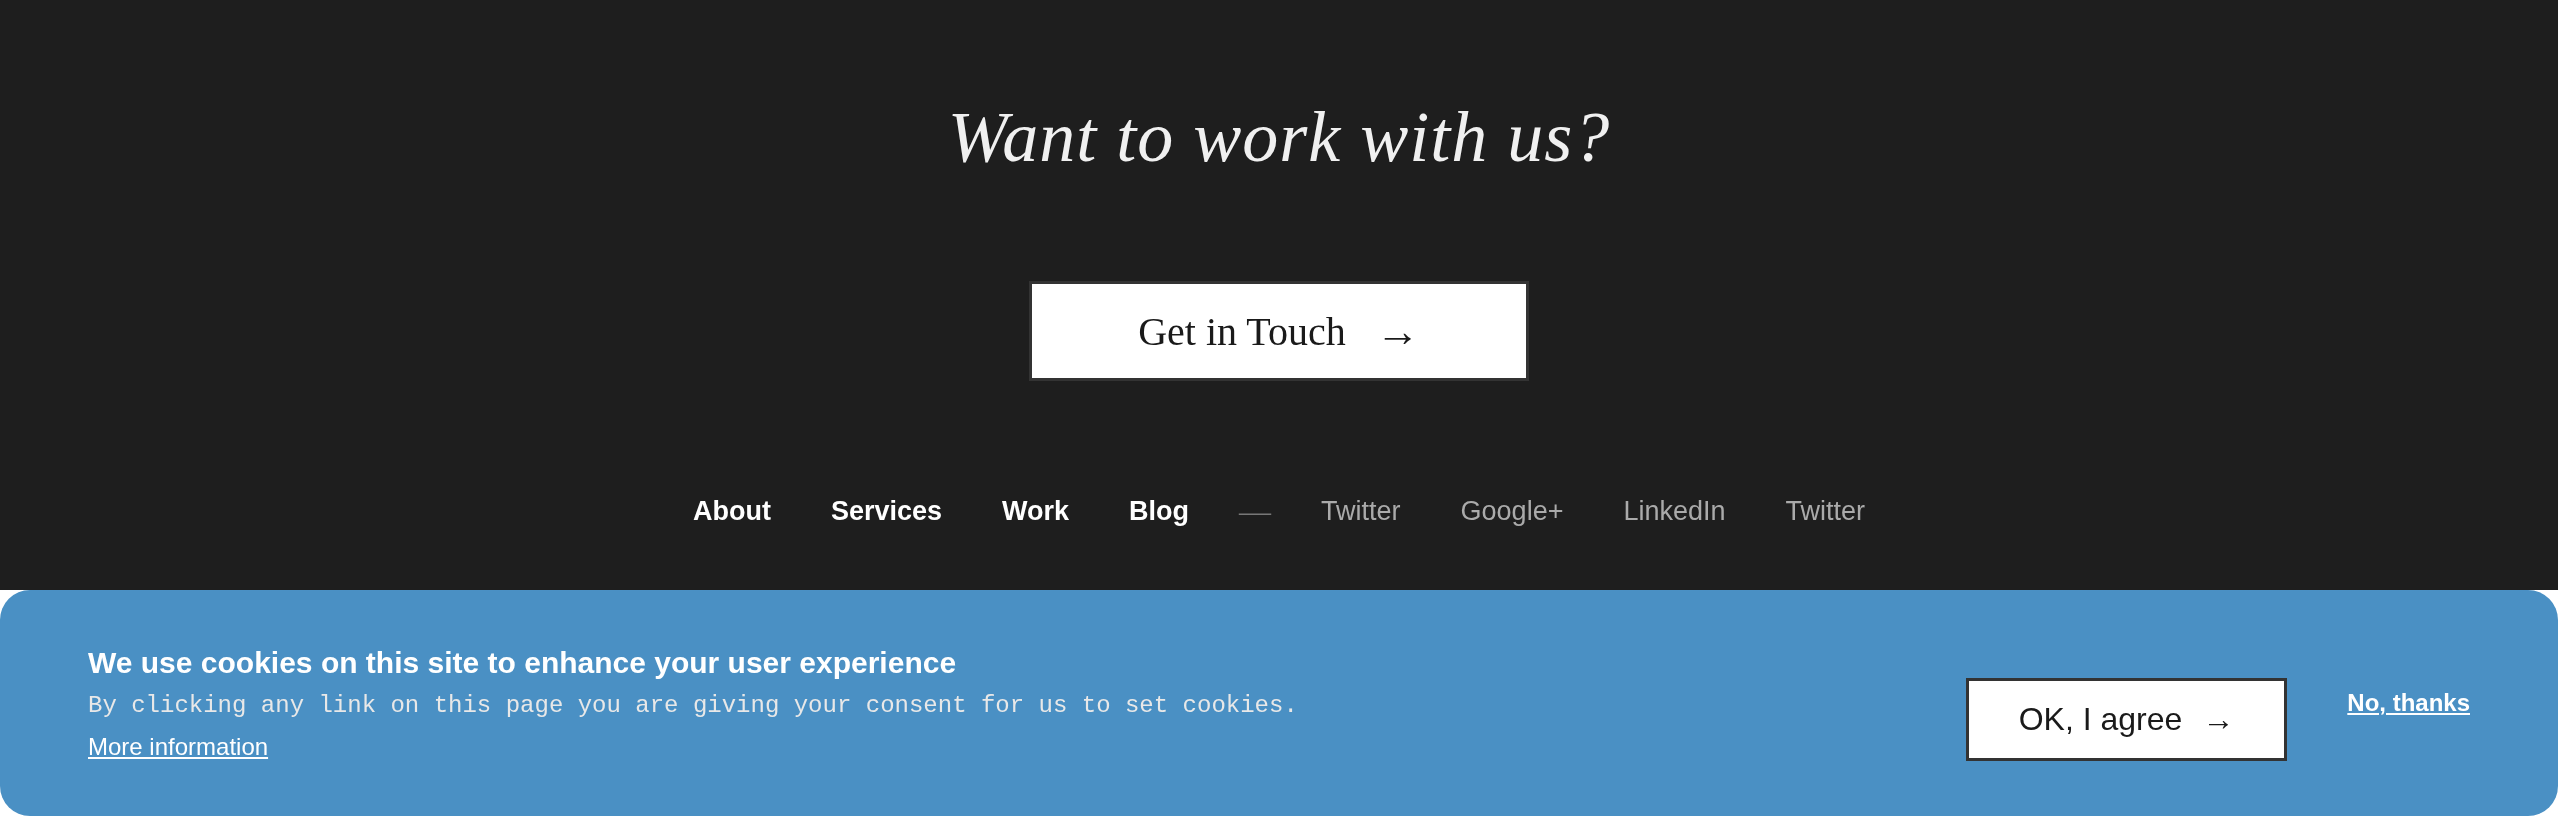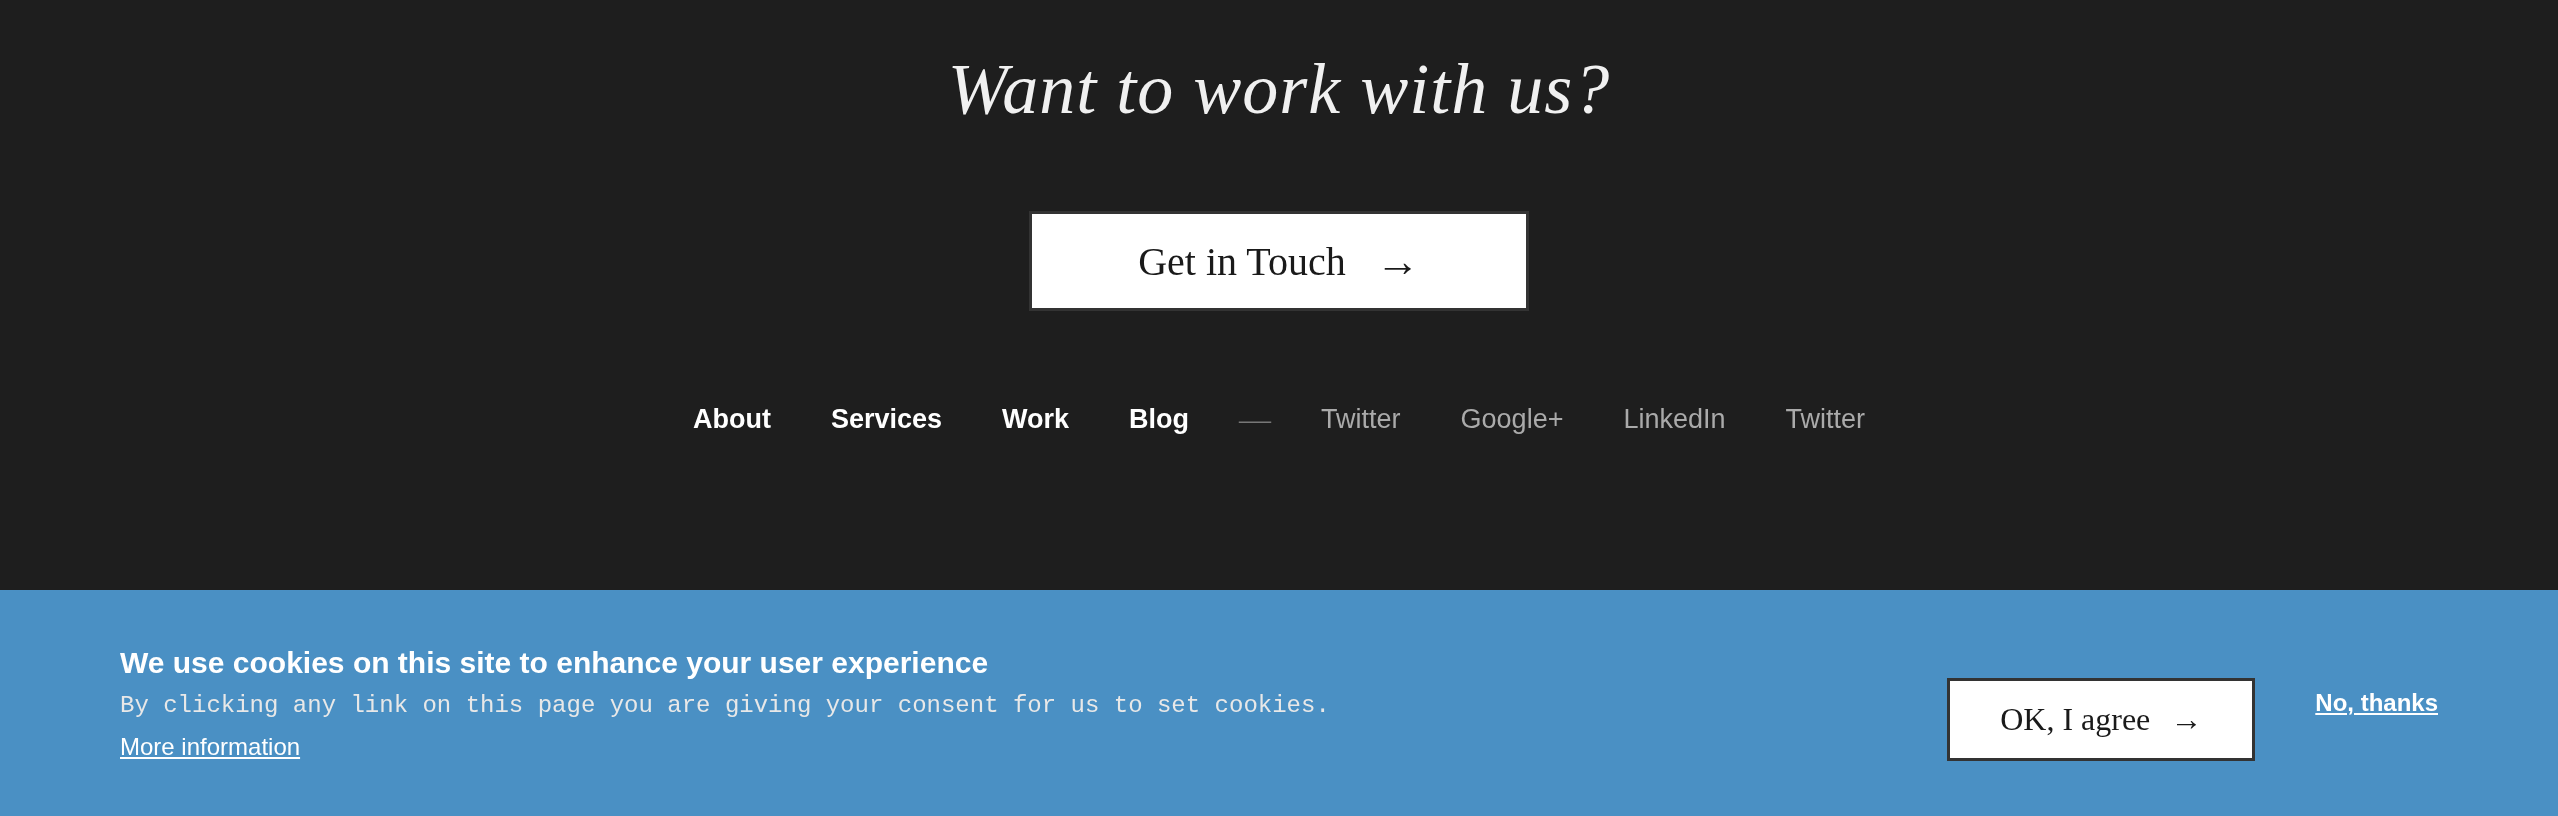--- a/index.html
+++ b/index.html
@@ -16,21 +16,22 @@
     }
 
     .main-section {
       background-color: #1e1e1e;
       width: 100%;
       height: 590px;
       display: flex;
       flex-direction: column;
       align-items: center;
       justify-content: flex-start;
-      padding-top: 48px;
+      padding-top: 96px;
+      gap: 22px;
     }
 
     .headline {
       font-family: Georgia, 'Times New Roman', serif;
       font-style: italic;
       font-weight: 400;
       font-size: 72px;
       color: #f0f0f0;
       margin-bottom: 80px;
       letter-spacing: 1px;
@@ -87,22 +88,23 @@
       font-weight: 400;
       color: #aaaaaa;
     }
 
     .cookie-bar {
       background-color: #4a90c4;
       width: 100%;
       height: 226px;
       display: flex;
       align-items: center;
-      padding: 0 120px;
+      padding: 0 88px;
       gap: 80px;
+      border-radius: 30px;
     }
 
     .cookie-text-section {
       flex: 1;
     }
 
     .cookie-title {
       font-family: Arial, Helvetica, sans-serif;
       font-size: 30px;
       font-weight: 700;
@@ -133,21 +135,21 @@
     }
 
     .agree-button {
       display: flex;
       align-items: center;
       justify-content: center;
       background-color: #ffffff;
       border: 3px solid #333333;
       padding: 20px 50px;
       font-size: 32px;
-      font-family: Liberation Serif, serif;
+      font-family: Liberation Sans, sans-serif;
       color: #1a1a1a;
       cursor: pointer;
       gap: 20px;
       white-space: nowrap;
       margin-top: 32px;
     }
 
     .no-thanks {
       font-family: Arial, Helvetica, sans-serif;
       font-size: 24px;

